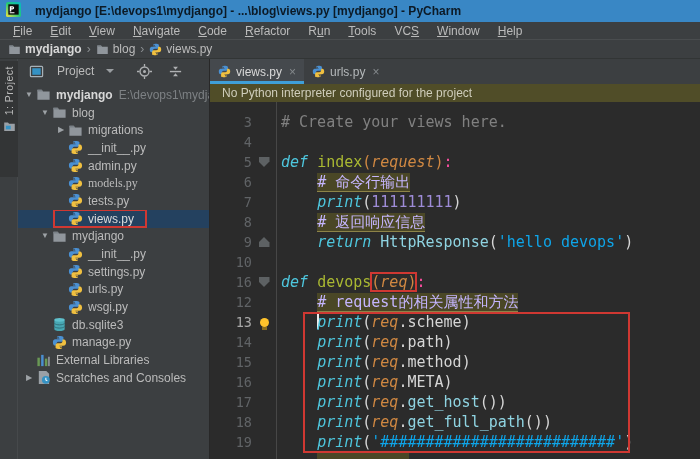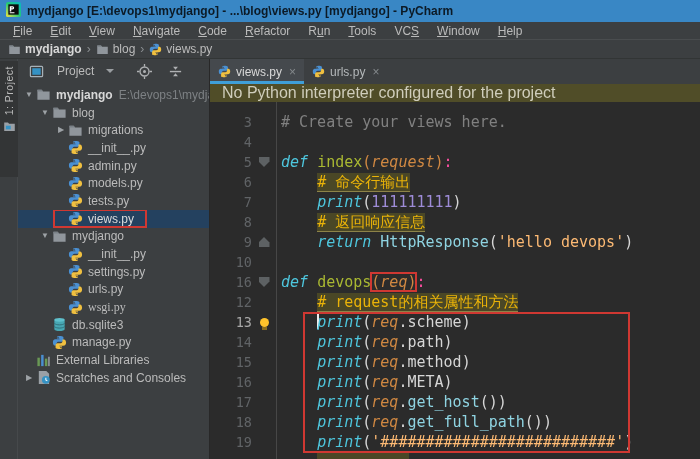--- a/index.html
+++ b/index.html
@@ -2,21 +2,21 @@
 <html><head>
 <meta charset="utf-8">
 <style>
   *{box-sizing:border-box;margin:0;padding:0}
   html,body{width:700px;height:459px;overflow:hidden;background:#2b2b2b}
   #app{width:700px;height:459px;display:flex;flex-direction:column;font-family:"Liberation Sans",sans-serif;background:#3c3f41}
   .icn{display:inline-flex;width:14px;height:14px;flex:none}
   .icn svg{width:100%;height:100%}
 
   
-  .titlebar{height:22px;background:#3987c5;display:flex;align-items:center;padding:0 6px;gap:6px;flex:none}
+  .titlebar{height:22px;background:#3987c5;display:flex;align-items:center;padding:0 6px;gap:14px;flex:none}
   .titlebar .icn{width:15px;height:15px}
   .title-text{font-size:12px;color:#0c1a26;font-weight:600;white-space:nowrap;overflow:hidden}
 
   
   .menubar{height:18px;background:#3c3f41;display:flex;align-items:center;padding-left:4px;border-bottom:1px solid #4a4d4f;flex:none}
   .menu-item{font-size:12px;color:#bbbbbb;padding:0 9px;white-space:nowrap}
   .menu-item u{text-decoration:underline}
 
   
   .crumbs{height:19px;background:#3c3f41;display:flex;align-items:center;padding-left:8px;gap:5px;border-bottom:1px solid #323535;flex:none}
@@ -51,40 +51,40 @@
   .tree-annot{display:inline-flex;align-items:center;outline:2px solid #cf3832;outline-offset:-1px;padding-right:12px;height:17px}
 
   
   .editor{flex:1;display:flex;flex-direction:column;min-width:0;background:#2b2b2b}
   .tabbar{height:25px;background:#3c3f41;display:flex;flex:none}
   .tab{height:25px;display:flex;align-items:center;padding:0 8px;gap:5px;font-size:12px;color:#b4b8ba;position:relative}
   .tab .icn{width:13px;height:13px}
   .tab.active{background:#45494d;color:#d8d8d8}
   .tab.active::after{content:"";position:absolute;left:0;right:0;bottom:0;height:3px;background:#3f9fd8}
   .tclose{color:#84898c;font-size:12px;margin-left:2px;line-height:1}
-  .banner{height:18px;background:#504d28;color:#cfcdbb;font-size:16px;display:flex;align-items:center;padding-left:12px;flex:none}
+  .banner{height:18px;background:#504d28;color:#cfcdbb;font-size:12px;display:flex;align-items:center;padding-left:12px;flex:none}
 
   
   .codewrap{position:relative;flex:1;overflow:hidden;padding-top:10px;font-family:"DejaVu Sans Mono",monospace;font-size:15px;line-height:20px}
   .gutsep{position:absolute;top:0;bottom:0;left:66px;width:1px;background:#474747}
   .code-line{display:flex;height:20px}
   .ln{width:42px;text-align:right;color:#606366;font-size:13.5px;flex:none;font-family:"DejaVu Sans Mono",monospace}
   .ln.active{color:#a8a8a8}
   .fs{width:24px;flex:none;display:flex;align-items:center;justify-content:center}
   .ct{flex:1;padding-left:5px;white-space:pre;color:#d6d6d6;min-width:0}
   .c-plain{color:#d6d6d6}
   .c-comment{color:#808080}
-  .c-hl{color:#eab308;background:#4a4726;border-bottom:1px solid #8d8348}
+  .c-hl{color:#c4b5fd;background:#4a4726;border-bottom:1px solid #8d8348}
   .c-kw{color:#4ec6dd;font-style:italic}
   .c-fn{color:#a9b832}
   .c-param{color:#d08842;font-style:italic}
   .c-paren{color:#d08842}
   .c-colon{color:#ff4fa2}
   .c-num{color:#9e8cd8}
-  .c-str{color:#fdba74}
+  .c-str{color:#0ea5e9}
   .c-call{color:#8fd4e2}
   .caret{display:inline-block;width:2px;height:15px;background:#ececec;vertical-align:-2px;margin-right:-2px}
   .fold{width:11px;height:10px;background:#5d6163}
   .fold.down{clip-path:polygon(0 0,100% 0,100% 45%,50% 100%,0 45%)}
   .fold.up{clip-path:polygon(50% 0,100% 55%,100% 100%,0 100%,0 55%)}
   .bulb{width:9px;height:9px;border-radius:50%;background:#ffc32b;position:relative}
   .bulb::after{content:"";position:absolute;left:2px;top:9px;width:5px;height:3px;background:#8a6d1e}
   .annot-rect{position:absolute;left:93px;top:210px;width:327px;height:141px;border:2px solid #cf3832;pointer-events:none}
   .annot-inline{outline:2px solid #cf3832;outline-offset:-1px}
   .phl{display:inline-block;width:92px;height:14px;background:#4a4726;vertical-align:top}
@@ -248,21 +248,21 @@
           <div class="trow" style="padding-left: 36px;">
             <span class="arr"></span>
             <span class="icn ticn">
               <svg viewBox="0 0 16 16">
                 <path fill="#4a90d2" d="M7.9 1C5.2 1 5.3 2.2 5.3 2.2v1.9h2.8v.5H3.7S1 4.4 1 7.9s2.4 3.4 2.4 3.4h1.4V9.6s-.1-2.4 2.4-2.4h2.7s2.3.1 2.3-2.2V2.6S12.6 1 7.9 1zM6.4 2a.8.8 0 1 1 0 1.6.8.8 0 0 1 0-1.6z"></path>
                 <path fill="#f0c040" d="M8.1 15c2.7 0 2.6-1.2 2.6-1.2v-1.9H7.9v-.5h4.4S15 11.6 15 8.1s-2.4-3.4-2.4-3.4h-1.4v1.7s.1 2.4-2.4 2.4H6.1s-2.3-.1-2.3 2.2v2.4S3.4 15 8.1 15zm1.5-1a.8.8 0 1 1 0-1.6.8.8 0 0 1 0 1.6z"></path>
               </svg>
             </span>
             <span class="tlabel">admin.py</span>
           </div>
-          <div class="trow" style="padding-left: 36px;">
+          <div class="trow" style="padding-left: 36px; font-family: Liberation Serif, serif;">
             <span class="arr"></span>
             <span class="icn ticn">
               <svg viewBox="0 0 16 16">
                 <path fill="#4a90d2" d="M7.9 1C5.2 1 5.3 2.2 5.3 2.2v1.9h2.8v.5H3.7S1 4.4 1 7.9s2.4 3.4 2.4 3.4h1.4V9.6s-.1-2.4 2.4-2.4h2.7s2.3.1 2.3-2.2V2.6S12.6 1 7.9 1zM6.4 2a.8.8 0 1 1 0 1.6.8.8 0 0 1 0-1.6z"></path>
                 <path fill="#f0c040" d="M8.1 15c2.7 0 2.6-1.2 2.6-1.2v-1.9H7.9v-.5h4.4S15 11.6 15 8.1s-2.4-3.4-2.4-3.4h-1.4v1.7s.1 2.4-2.4 2.4H6.1s-2.3-.1-2.3 2.2v2.4S3.4 15 8.1 15zm1.5-1a.8.8 0 1 1 0-1.6.8.8 0 0 1 0 1.6z"></path>
               </svg>
             </span>
             <span class="tlabel">models.py</span>
           </div>
           <div class="trow" style="padding-left: 36px;">
@@ -320,21 +320,21 @@
           <div class="trow" style="padding-left: 36px;">
             <span class="arr"></span>
             <span class="icn ticn">
               <svg viewBox="0 0 16 16">
                 <path fill="#4a90d2" d="M7.9 1C5.2 1 5.3 2.2 5.3 2.2v1.9h2.8v.5H3.7S1 4.4 1 7.9s2.4 3.4 2.4 3.4h1.4V9.6s-.1-2.4 2.4-2.4h2.7s2.3.1 2.3-2.2V2.6S12.6 1 7.9 1zM6.4 2a.8.8 0 1 1 0 1.6.8.8 0 0 1 0-1.6z"></path>
                 <path fill="#f0c040" d="M8.1 15c2.7 0 2.6-1.2 2.6-1.2v-1.9H7.9v-.5h4.4S15 11.6 15 8.1s-2.4-3.4-2.4-3.4h-1.4v1.7s.1 2.4-2.4 2.4H6.1s-2.3-.1-2.3 2.2v2.4S3.4 15 8.1 15zm1.5-1a.8.8 0 1 1 0-1.6.8.8 0 0 1 0 1.6z"></path>
               </svg>
             </span>
             <span class="tlabel">urls.py</span>
           </div>
-          <div class="trow" style="padding-left: 36px; font-family: Liberation Serif, serif;">
+          <div class="trow" style="padding-left: 36px;">
             <span class="arr"></span>
             <span class="icn ticn">
               <svg viewBox="0 0 16 16">
                 <path fill="#4a90d2" d="M7.9 1C5.2 1 5.3 2.2 5.3 2.2v1.9h2.8v.5H3.7S1 4.4 1 7.9s2.4 3.4 2.4 3.4h1.4V9.6s-.1-2.4 2.4-2.4h2.7s2.3.1 2.3-2.2V2.6S12.6 1 7.9 1zM6.4 2a.8.8 0 1 1 0 1.6.8.8 0 0 1 0-1.6z"></path>
                 <path fill="#f0c040" d="M8.1 15c2.7 0 2.6-1.2 2.6-1.2v-1.9H7.9v-.5h4.4S15 11.6 15 8.1s-2.4-3.4-2.4-3.4h-1.4v1.7s.1 2.4-2.4 2.4H6.1s-2.3-.1-2.3 2.2v2.4S3.4 15 8.1 15zm1.5-1a.8.8 0 1 1 0-1.6.8.8 0 0 1 0 1.6z"></path>
               </svg>
             </span>
             <span class="tlabel">wsgi.py</span>
           </div>
           <div class="trow" style="padding-left: 20px;">

